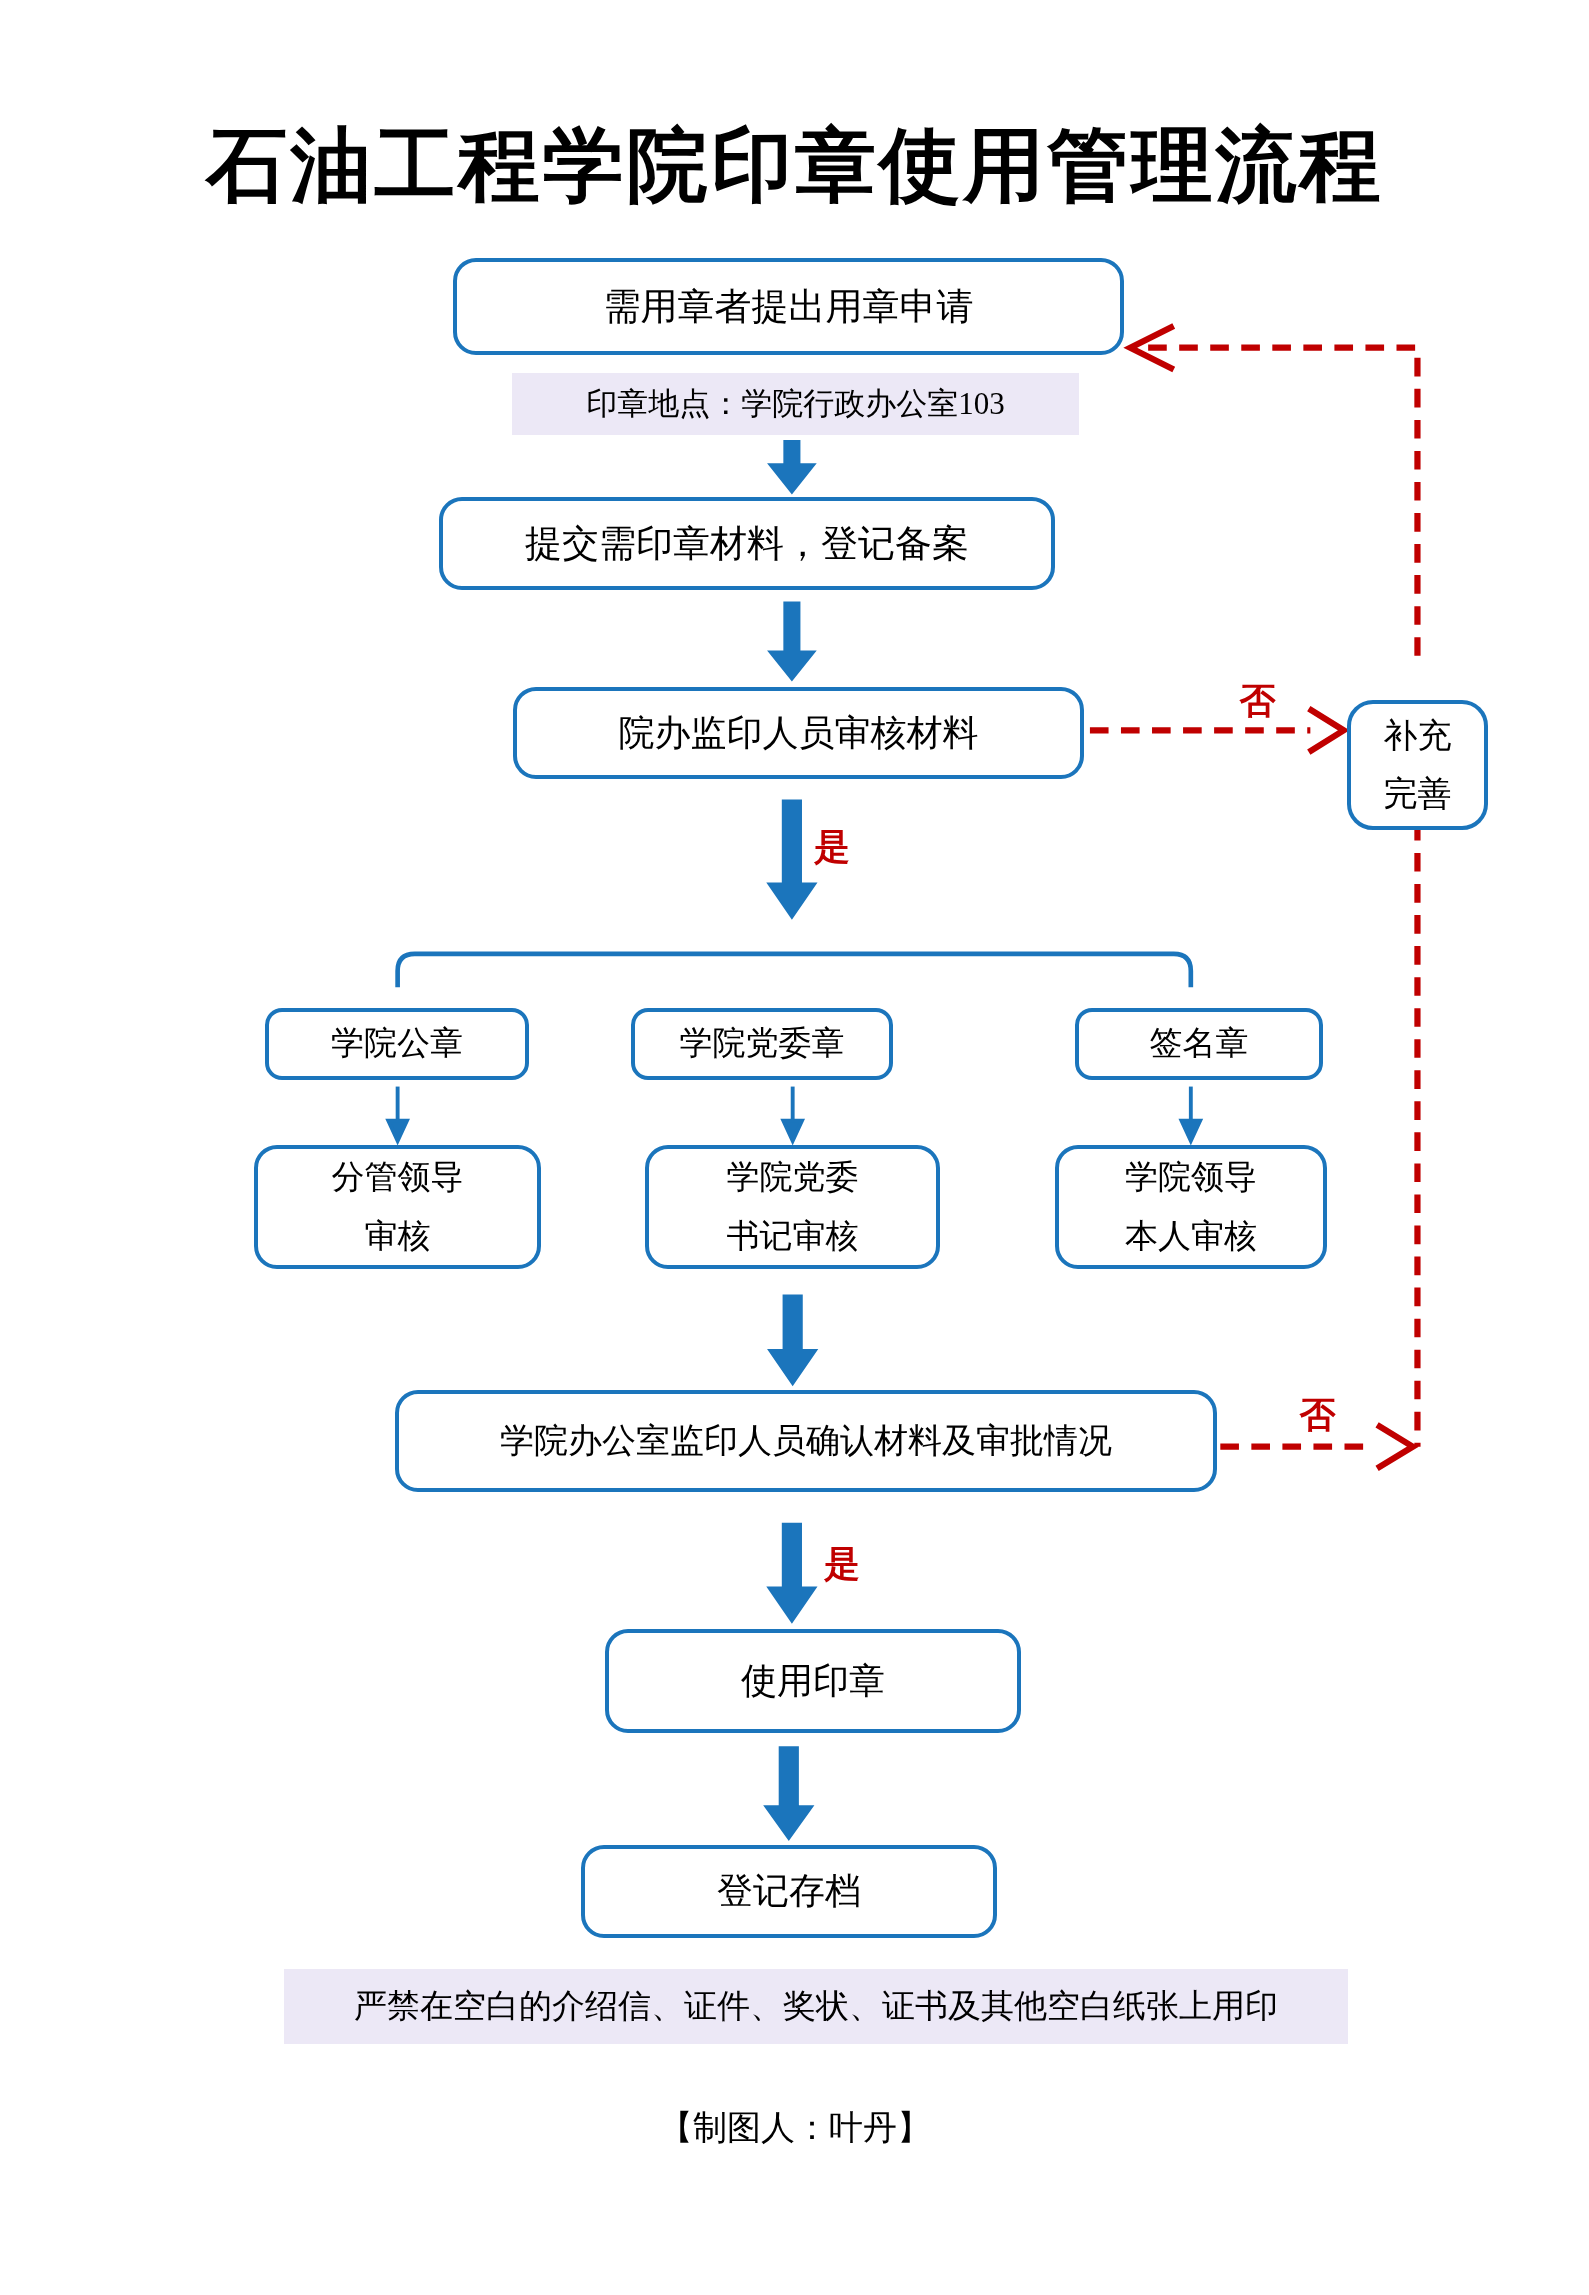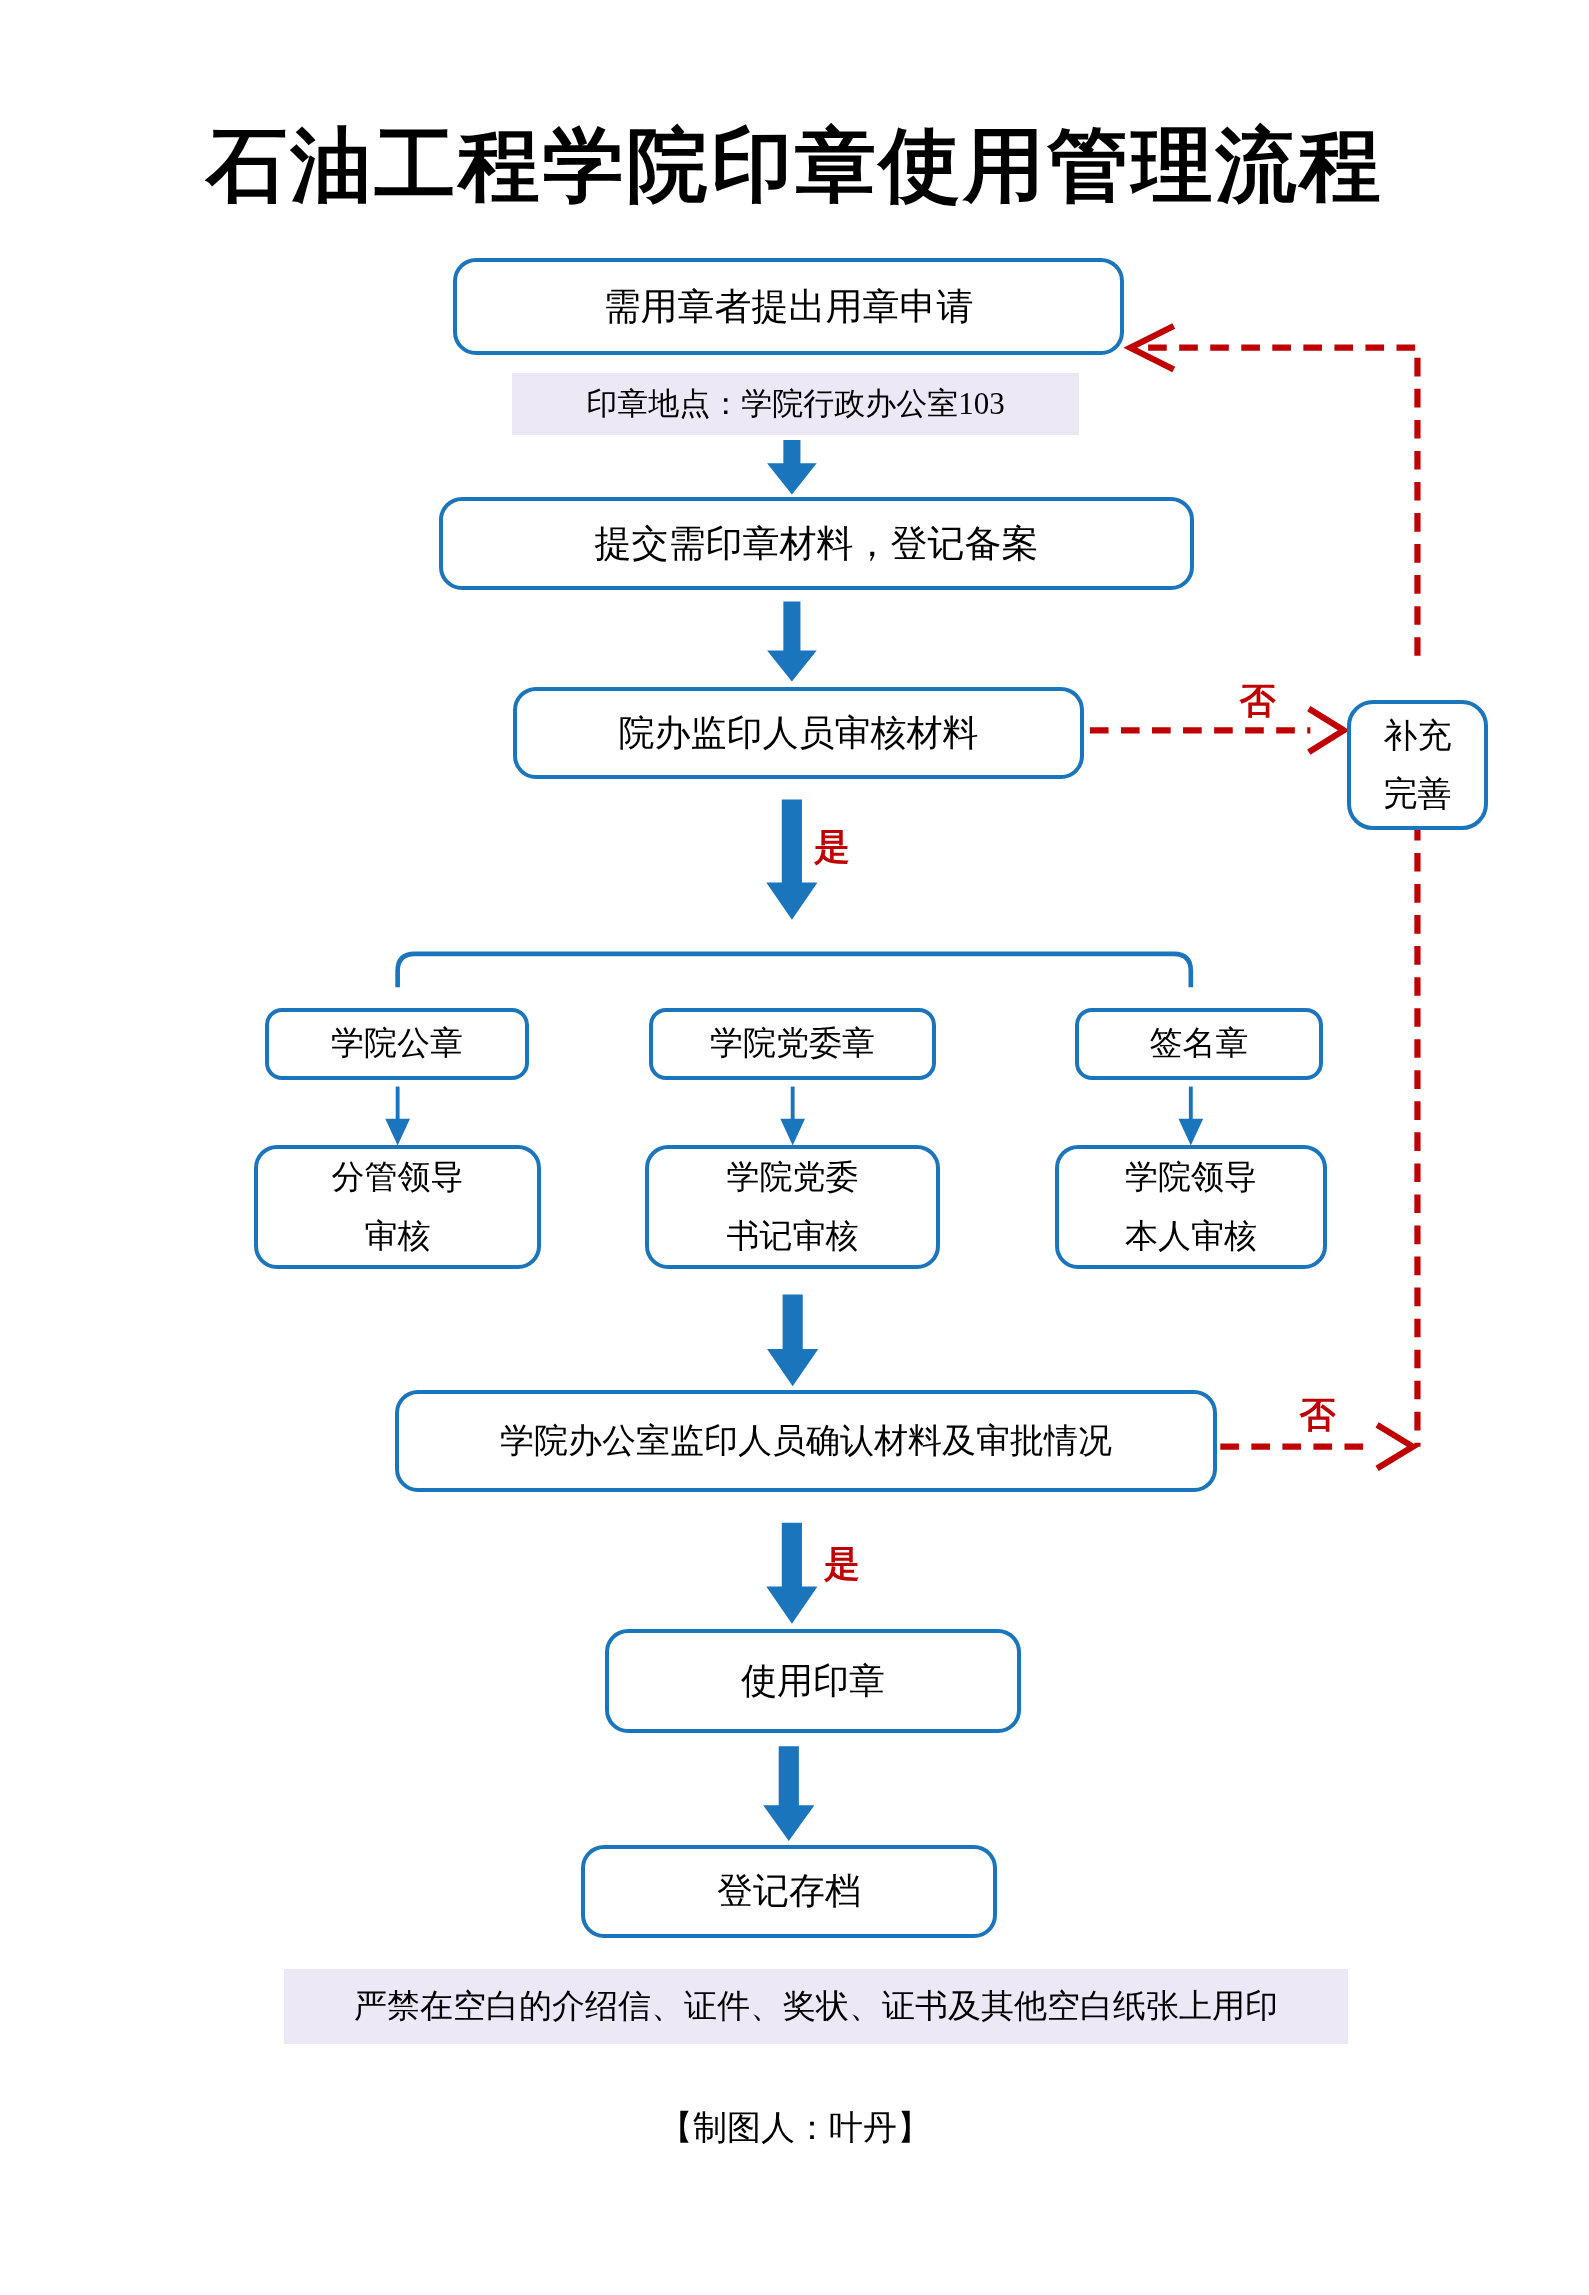--- a/index.html
+++ b/index.html
@@ -109,29 +109,29 @@
       <path d="M 1774 1836 L 1820 1864 L 1774 1892"></path>
     </g>
   </svg>
 
   <div class="title">石油工程学院印章使用管理流程</div>
 
   <div class="fbox fs48" style="left:453px; top:258px; width:671px; height:97px;">需用章者提出用章申请</div>
 
   <div class="note fs40" style="left:512px; top:373px; width:567px; height:62px;">印章地点：学院行政办公室103</div>
 
-  <div class="fbox fs48" style="left:439px; top:497px; width:755px; height:93px;">提交需印章材料，登记备案</div>
+  <div class="fbox fs48" style="left:439px; top:497px; width:616px; height:93px;">提交需印章材料，登记备案</div>
 
   <div class="fbox fs46" style="left:513px; top:687px; width:571px; height:92px;">院办监印人员审核材料</div>
 
   <div class="fbox fs44" style="left:1347px; top:658px; width:141px; height:130px; border-radius:26px;margin-top:42px;">补充
 完善</div>
 
   <div class="fbox fs42" style="left:265px; top:1008px; width:264px; height:72px; border-radius:17px;">学院公章</div>
-  <div class="fbox fs42" style="left:649px; top:1008px; width:287px; height:72px; border-radius:17px;">学院党委章</div>
+  <div class="fbox fs42" style="left:631px; top:1008px; width:262px; height:72px; border-radius:17px;">学院党委章</div>
   <div class="fbox fs42" style="left:1067px; top:1008px; width:248px; height:72px; border-radius:17px;margin-left:8px;">签名章</div>
 
   <div class="fbox fs42" style="left:254px; top:1145px; width:287px; height:124px;">分管领导
 审核</div>
   <div class="fbox fs42" style="left:645px; top:1145px; width:295px; height:124px;">学院党委
 书记审核</div>
   <div class="fbox fs42" style="left:1055px; top:1145px; width:272px; height:124px;">学院领导
 本人审核</div>
 
   <div class="fbox fs44" style="left:395px; top:1390px; width:822px; height:102px; line-height:1.2;">学院办公室监印人员确认材料及审批情况</div>

